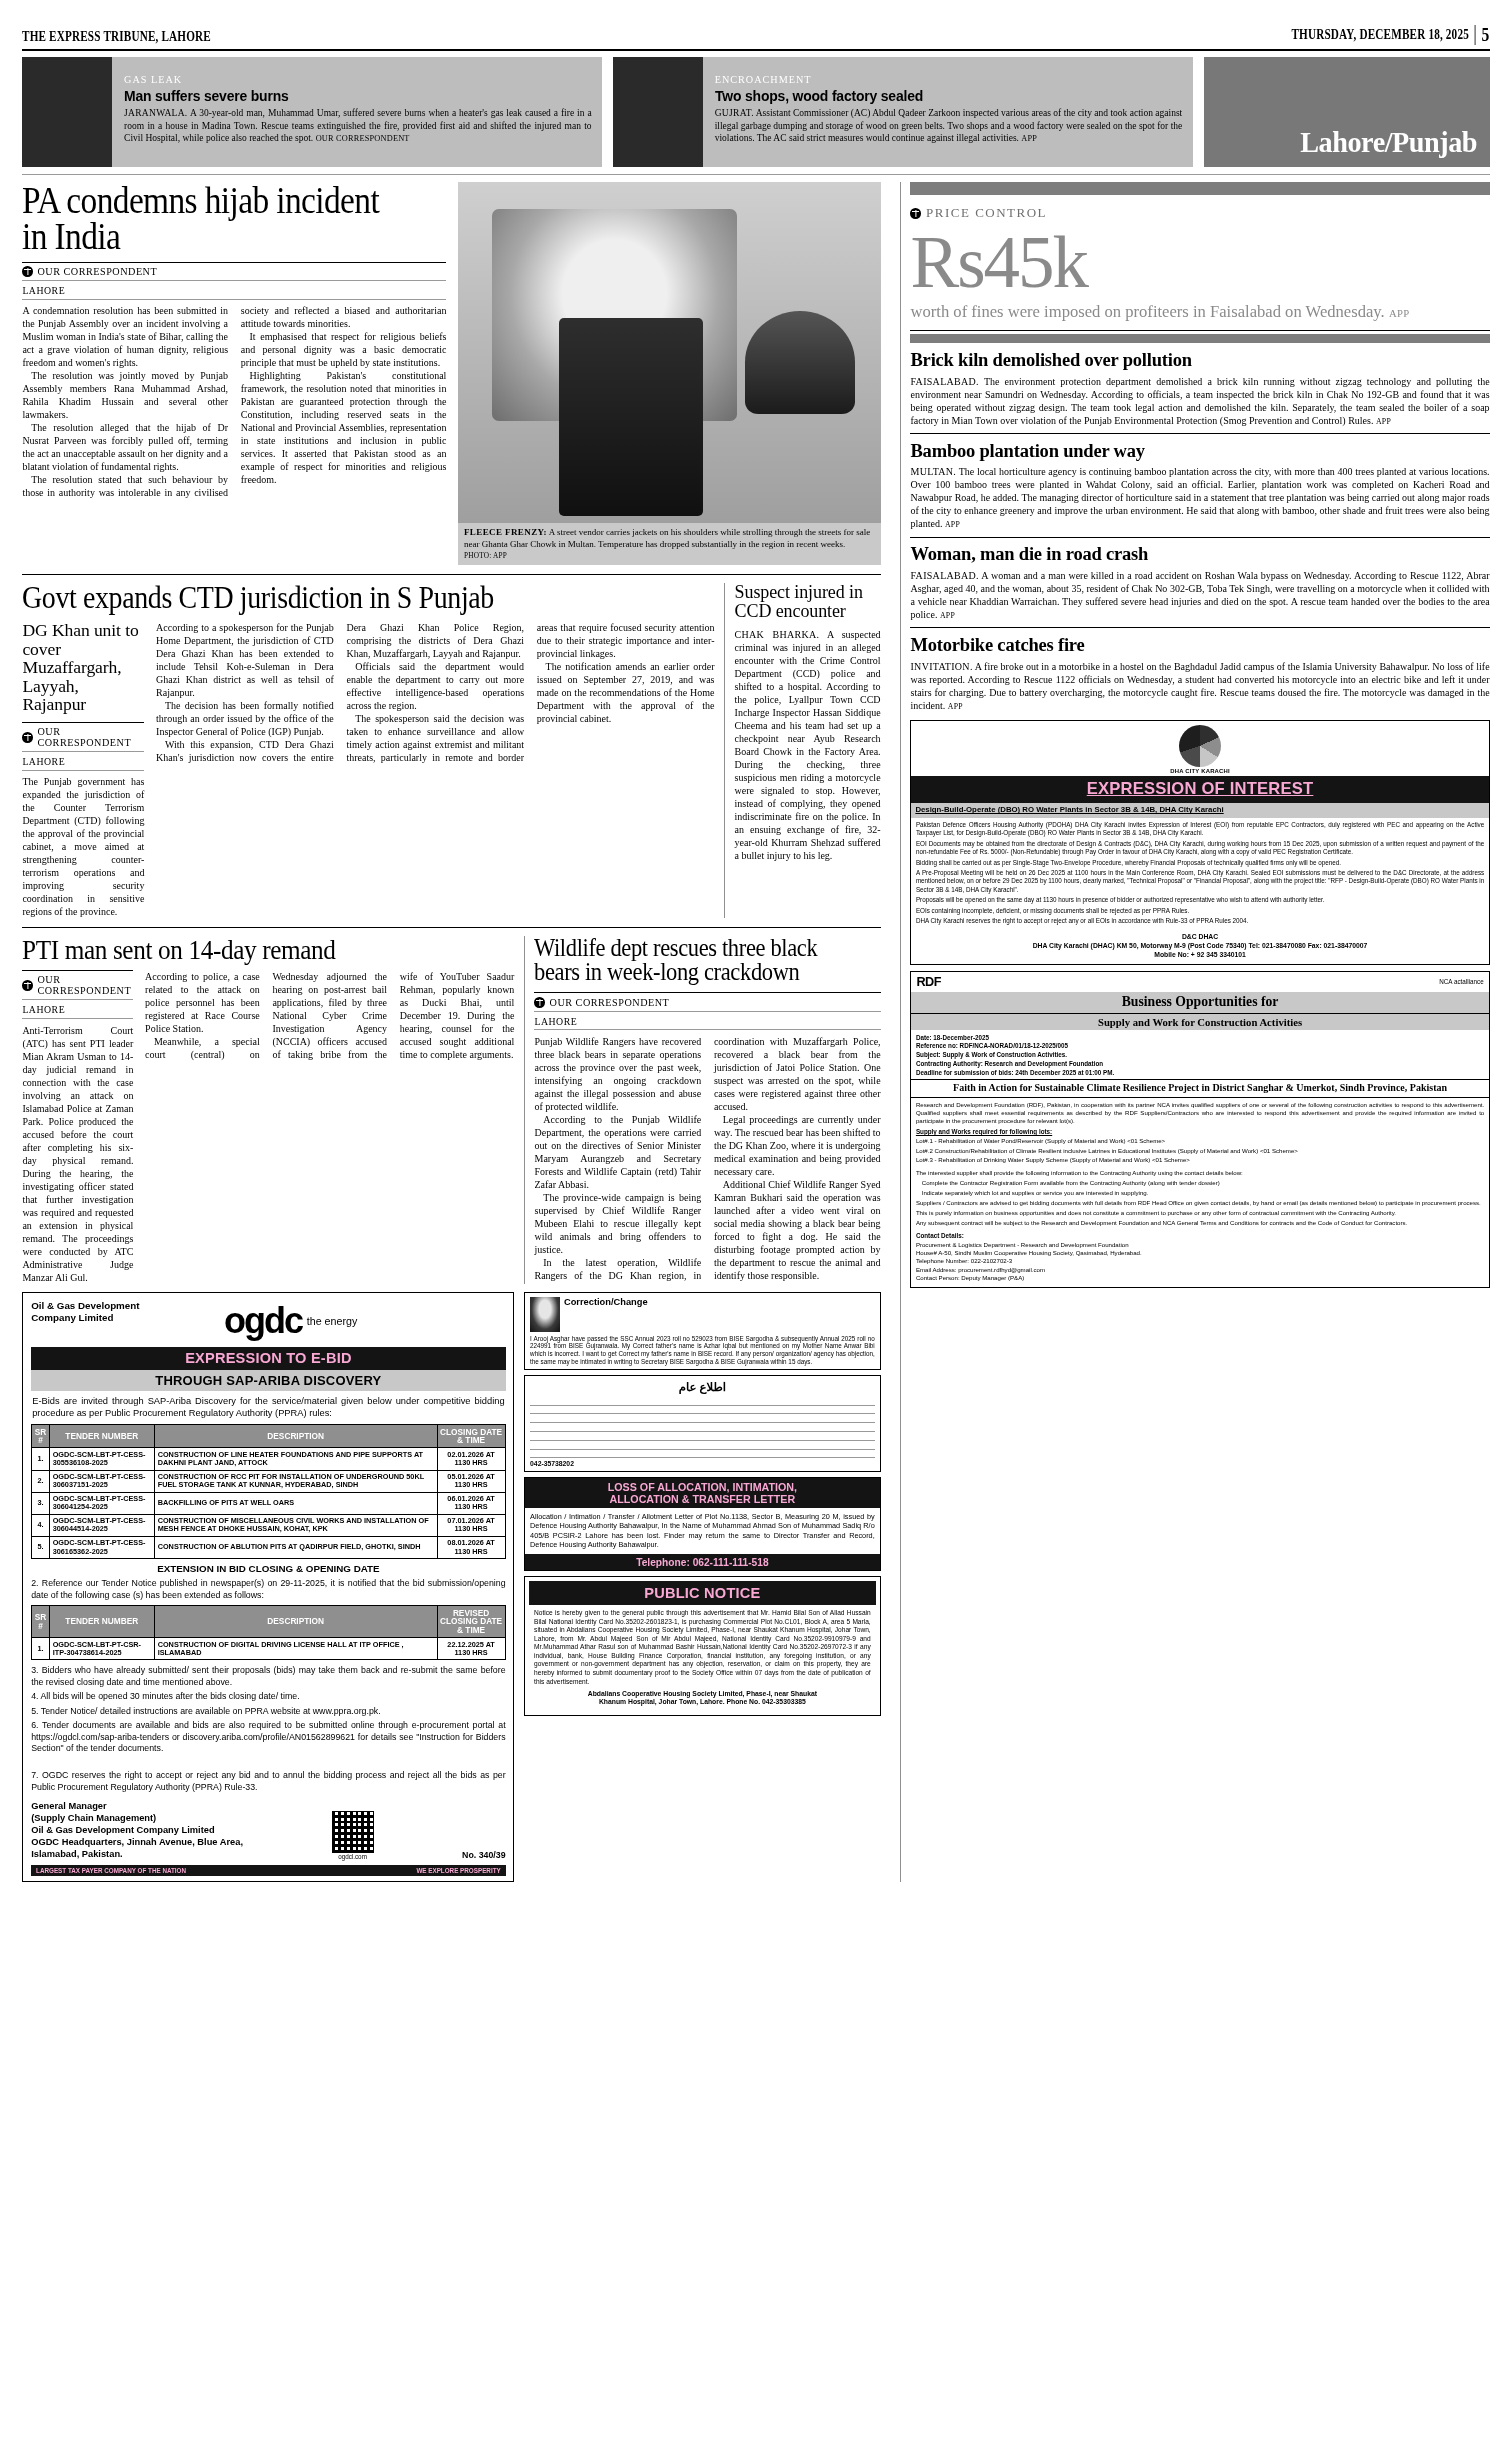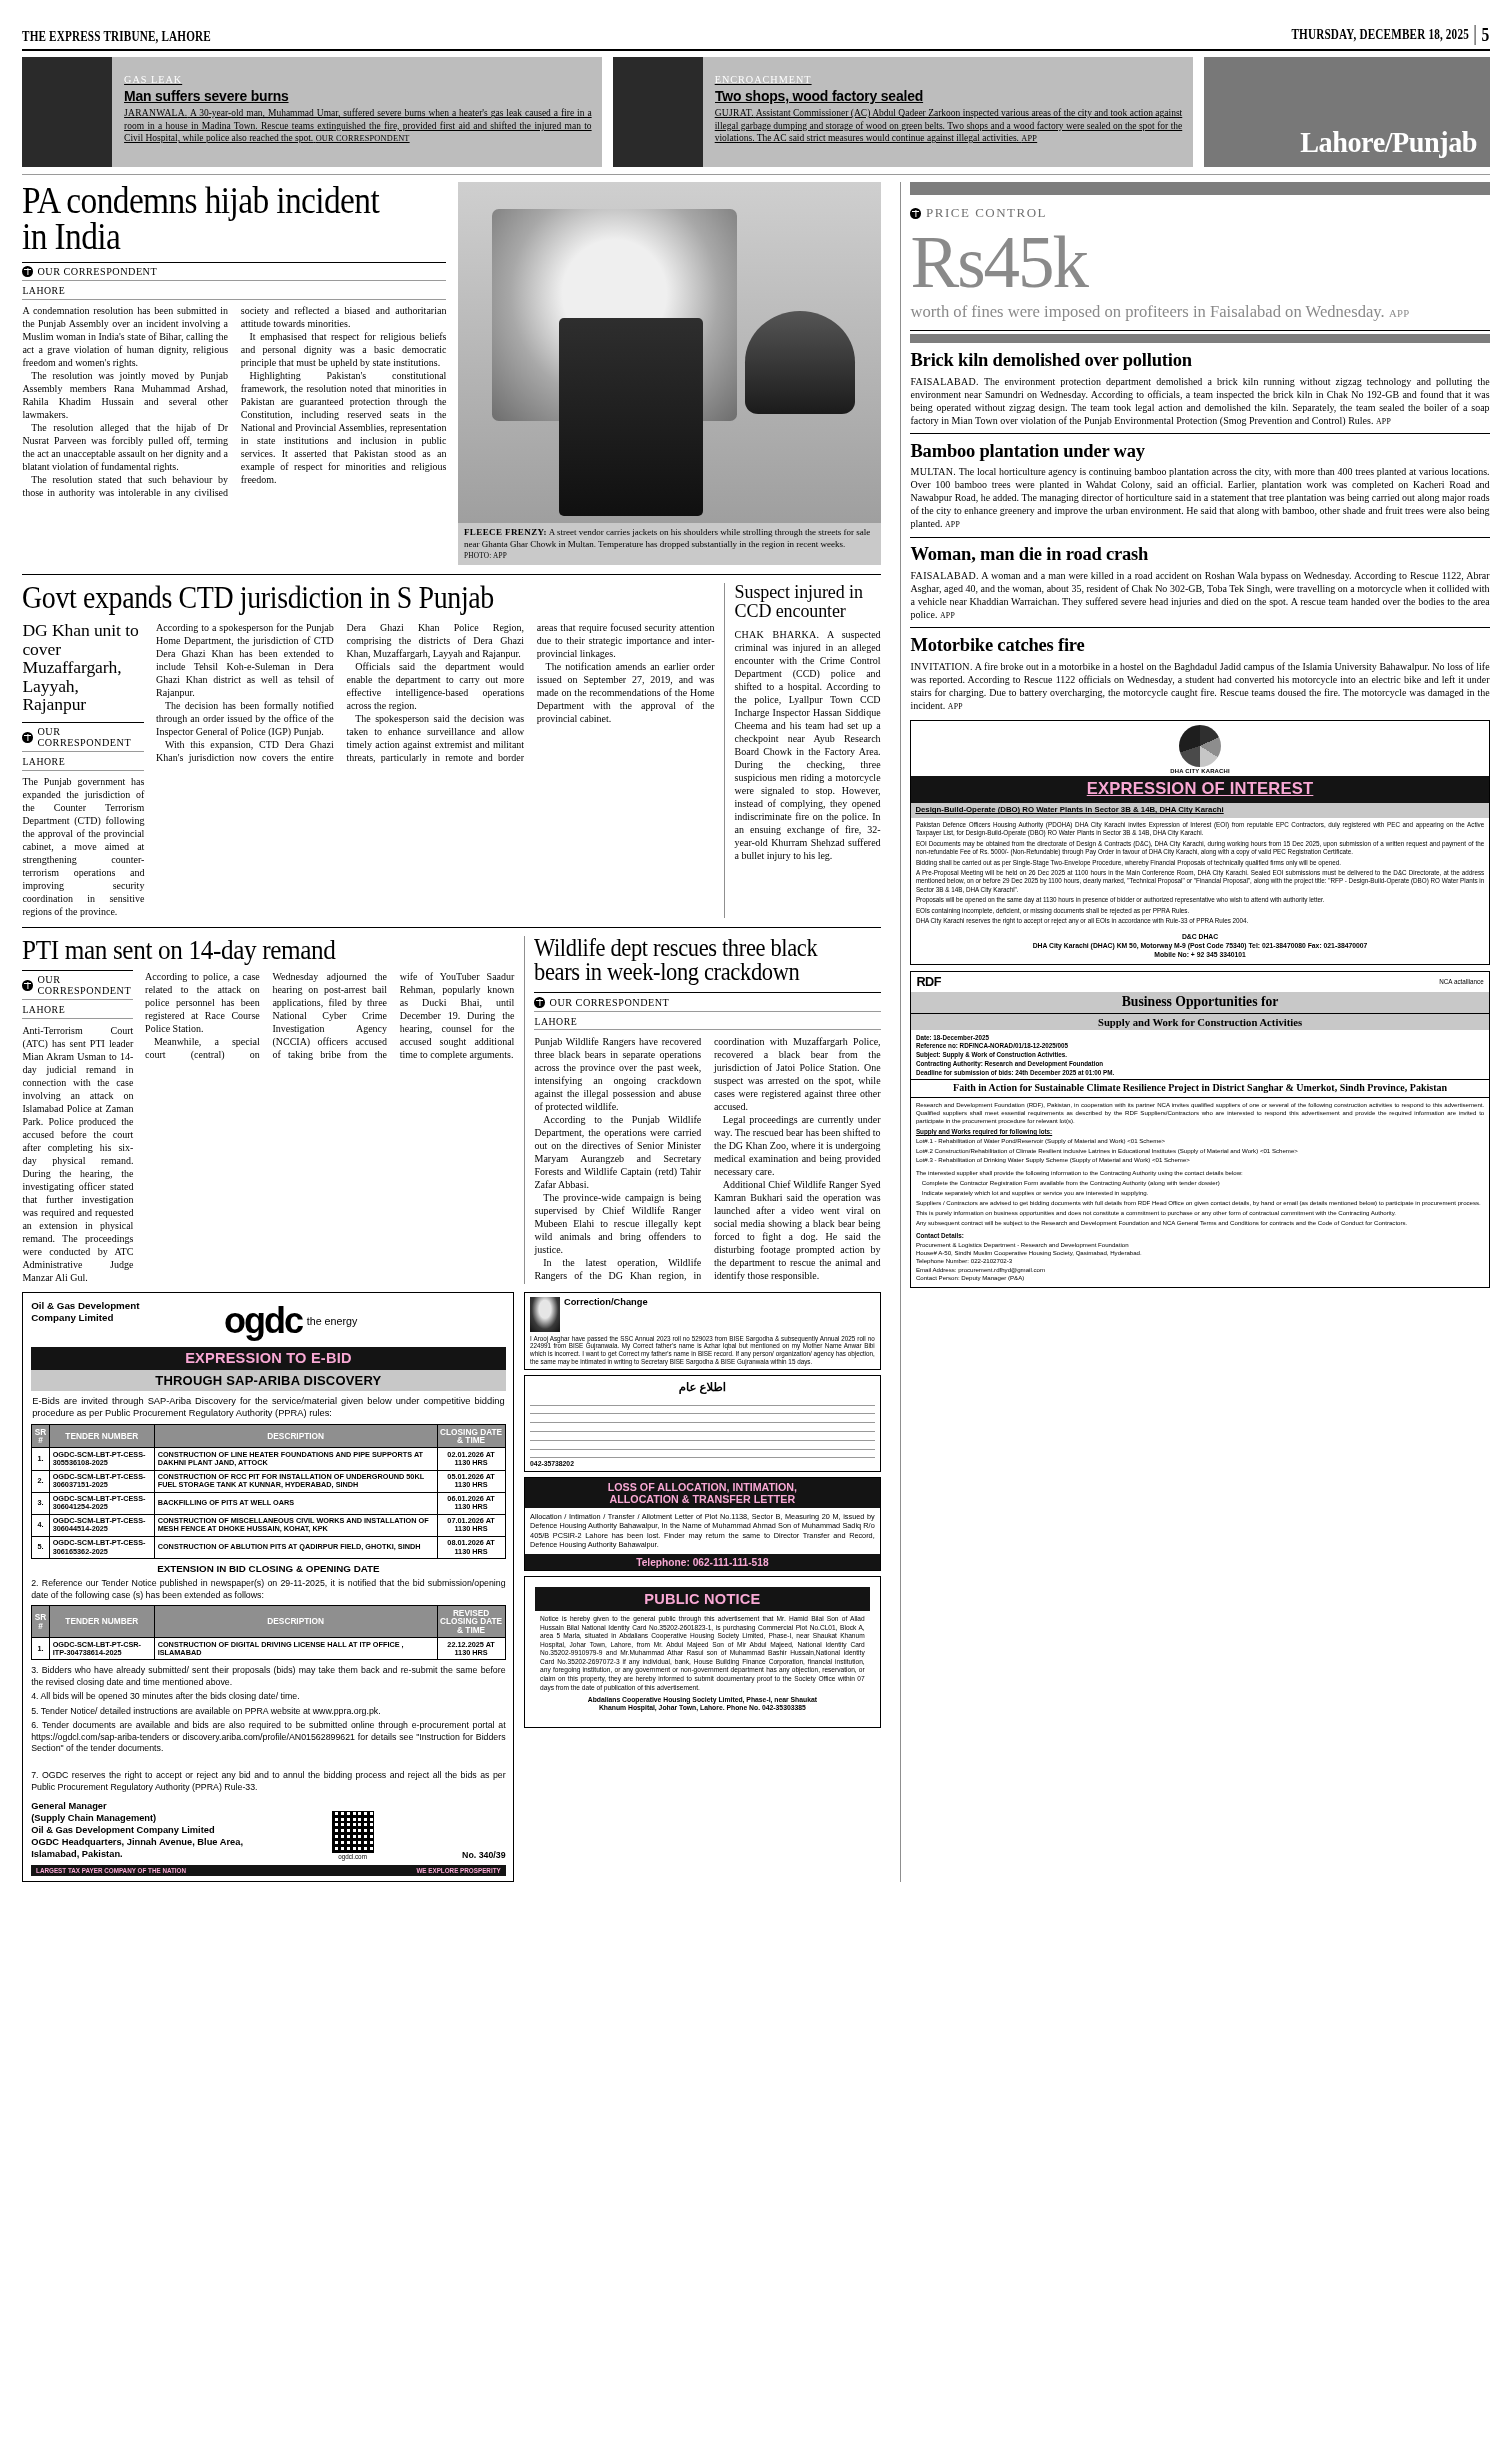--- a/index.html
+++ b/index.html
@@ -20,21 +20,21 @@
     font-size:14px; letter-spacing:0.2px; transform:scaleX(.80); transform-origin:left bottom; }
   .mast-right { font-family:"Liberation Serif", serif; font-weight:700;
     font-size:14px; letter-spacing:0.2px; display:flex; align-items:center; gap:6.8px;
     transform:scaleX(.80); transform-origin:right bottom;}
   .mast-right .pageno { font-size:19.5px; border-left:1.5px solid #000; padding-left:7.8px; line-height:1; }
   .rule-thick { border-top:2px solid #000; }
   .rule-thin { border-top:0.7px solid #000; }
   .rule-gray { border-top:1px solid #9a9a9a; }
 
   
-  .teaser-band { display:flex; height:110px; margin-top:5.9px; gap:0;text-decoration:underline; }
+  .teaser-band { display:flex; height:110px; margin-top:5.9px; gap:0; }
   .teaser { background:#bdbdbd; display:flex; flex:1; }
   .teaser .tphoto { width:90px; flex:none; background:#2a2a2a; position:relative; overflow:hidden; }
   .teaser .ttext { padding:16.6px 10.7px 4.9px 11.7px; flex:1; }
   .teaser .kicker { color:#fff; font-size:10.2px; letter-spacing:1px;
     font-family:"Liberation Serif", serif; margin-bottom:2px; }
   .teaser .thead { font-family:"Liberation Sans", sans-serif; font-weight:700;
     font-size:15px; letter-spacing:-0.2px; margin-bottom:3.4px; transform:scaleX(.93);
     transform-origin:left center;}
   .teaser .tbody { font-size:9.5px; line-height:1.30; text-align:justify; }
   .teaser .credit { font-variant:small-caps; letter-spacing:0.2px; font-size:8.3px; }
@@ -460,21 +460,21 @@
 
           <div class="adbox" style="padding:0;margin-bottom:4.9px;">
             <div class="ad-band-black" style="font-size:10.7px;padding:2.9px 2px;line-height:1.12;">
               <div>LOSS OF ALLOCATION, INTIMATION,</div>
               <div>ALLOCATION &amp; TRANSFER LETTER</div>
             </div>
             <div class="sans" style="font-size:7.3px;line-height:1.3;text-align:justify;padding:3.9px 4.9px;">Allocation / Intimation / Transfer / Allotment Letter of Plot No.1138, Sector B, Measuring 20 M, issued by Defence Housing Authority Bahawalpur, In the Name of Muhammad Ahmad Son of Muhammad Sadiq R/o 405/B PCSIR-2 Lahore has been lost. Finder may return the same to Director Transfer and Record, Defence Housing Authority Bahawalpur.</div>
             <div class="ad-band-black" style="font-size:10.2px;padding:2.9px 2px;">Telephone: 062-111-111-518</div>
           </div>
 
-          <div class="adbox" style="padding:10px;">
+          <div class="adbox" style="padding:4px;">
             <div class="ad-band-black" style="font-size:14.6px;padding:3.9px 2px;letter-spacing:0.2px;">PUBLIC NOTICE</div>
             <div class="sans" style="font-size:6.6px;line-height:1.3;text-align:justify;padding:3.9px 4.9px;">Notice is hereby given to the general public through this advertisement that Mr. Hamid Bilal Son of Allad Hussain Bilal National Identity Card No.35202-2601823-1, is purchasing Commercial Plot No.CL01, Block A, area 5 Marla, situated in Abdalians Cooperative Housing Society Limited, Phase-I, near Shaukat Khanum Hospital, Johar Town, Lahore, from Mr. Abdul Majeed Son of Mir Abdul Majeed, National Identity Card No.35202-9910979-9 and Mr.Muhammad Athar Rasul son of Muhammad Bashir Hussain,National Identity Card No.35202-2697072-3 if any individual, bank, House Building Finance Corporation, financial institution, any foregoing institution, or any government or non-government department has any objection, reservation, or claim on this property, they are hereby informed to submit documentary proof to the Society Office within 07 days from the date of publication of this advertisement.</div>
             <div class="sans b center" style="font-size:6.8px;line-height:1.25;padding:0 3.9px 3.9px 3.9px;">
               <div>Abdalians Cooperative Housing Society Limited, Phase-I, near Shaukat</div>
               <div>Khanum Hospital, Johar Town, Lahore. Phone No. 042-35303385</div>
             </div>
           </div>
         </div>
       </div>
     </div>

